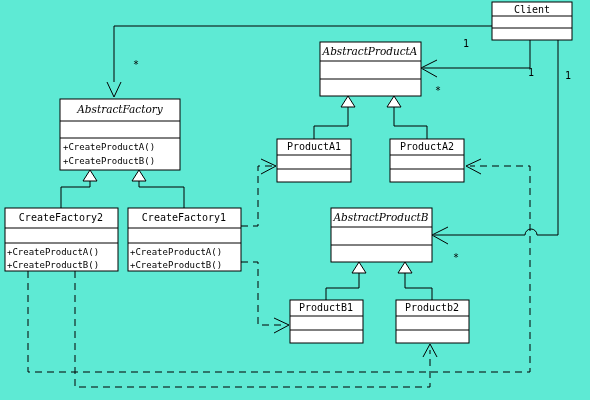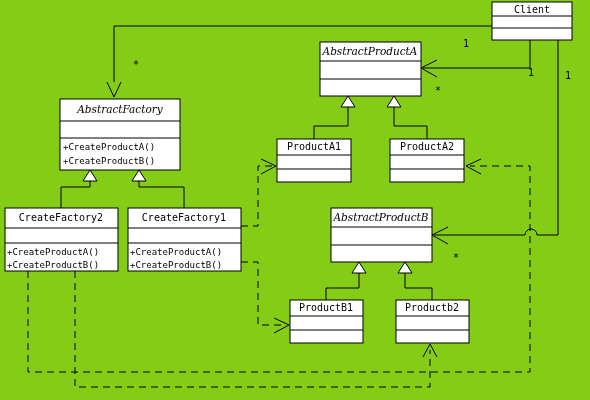--- a/index.html
+++ b/index.html
@@ -4,21 +4,21 @@
 <style>
   html, body {
     margin: 0;
     padding: 0;
     background: #ffffff;
   }
   #canvas {
     position: relative;
     width: 590px;
     height: 400px;
-    background: #84cc16;
+    background: #5eead4;
     font-family: "DejaVu Sans Mono", monospace;
     overflow: hidden;
   }
   svg.diagram {
     position: absolute;
     top: 0; left: 0;
     width: 590px;
     height: 400px;
   }
   .cls-box { fill: #ffffff; stroke: #000000; stroke-width: 1; }

